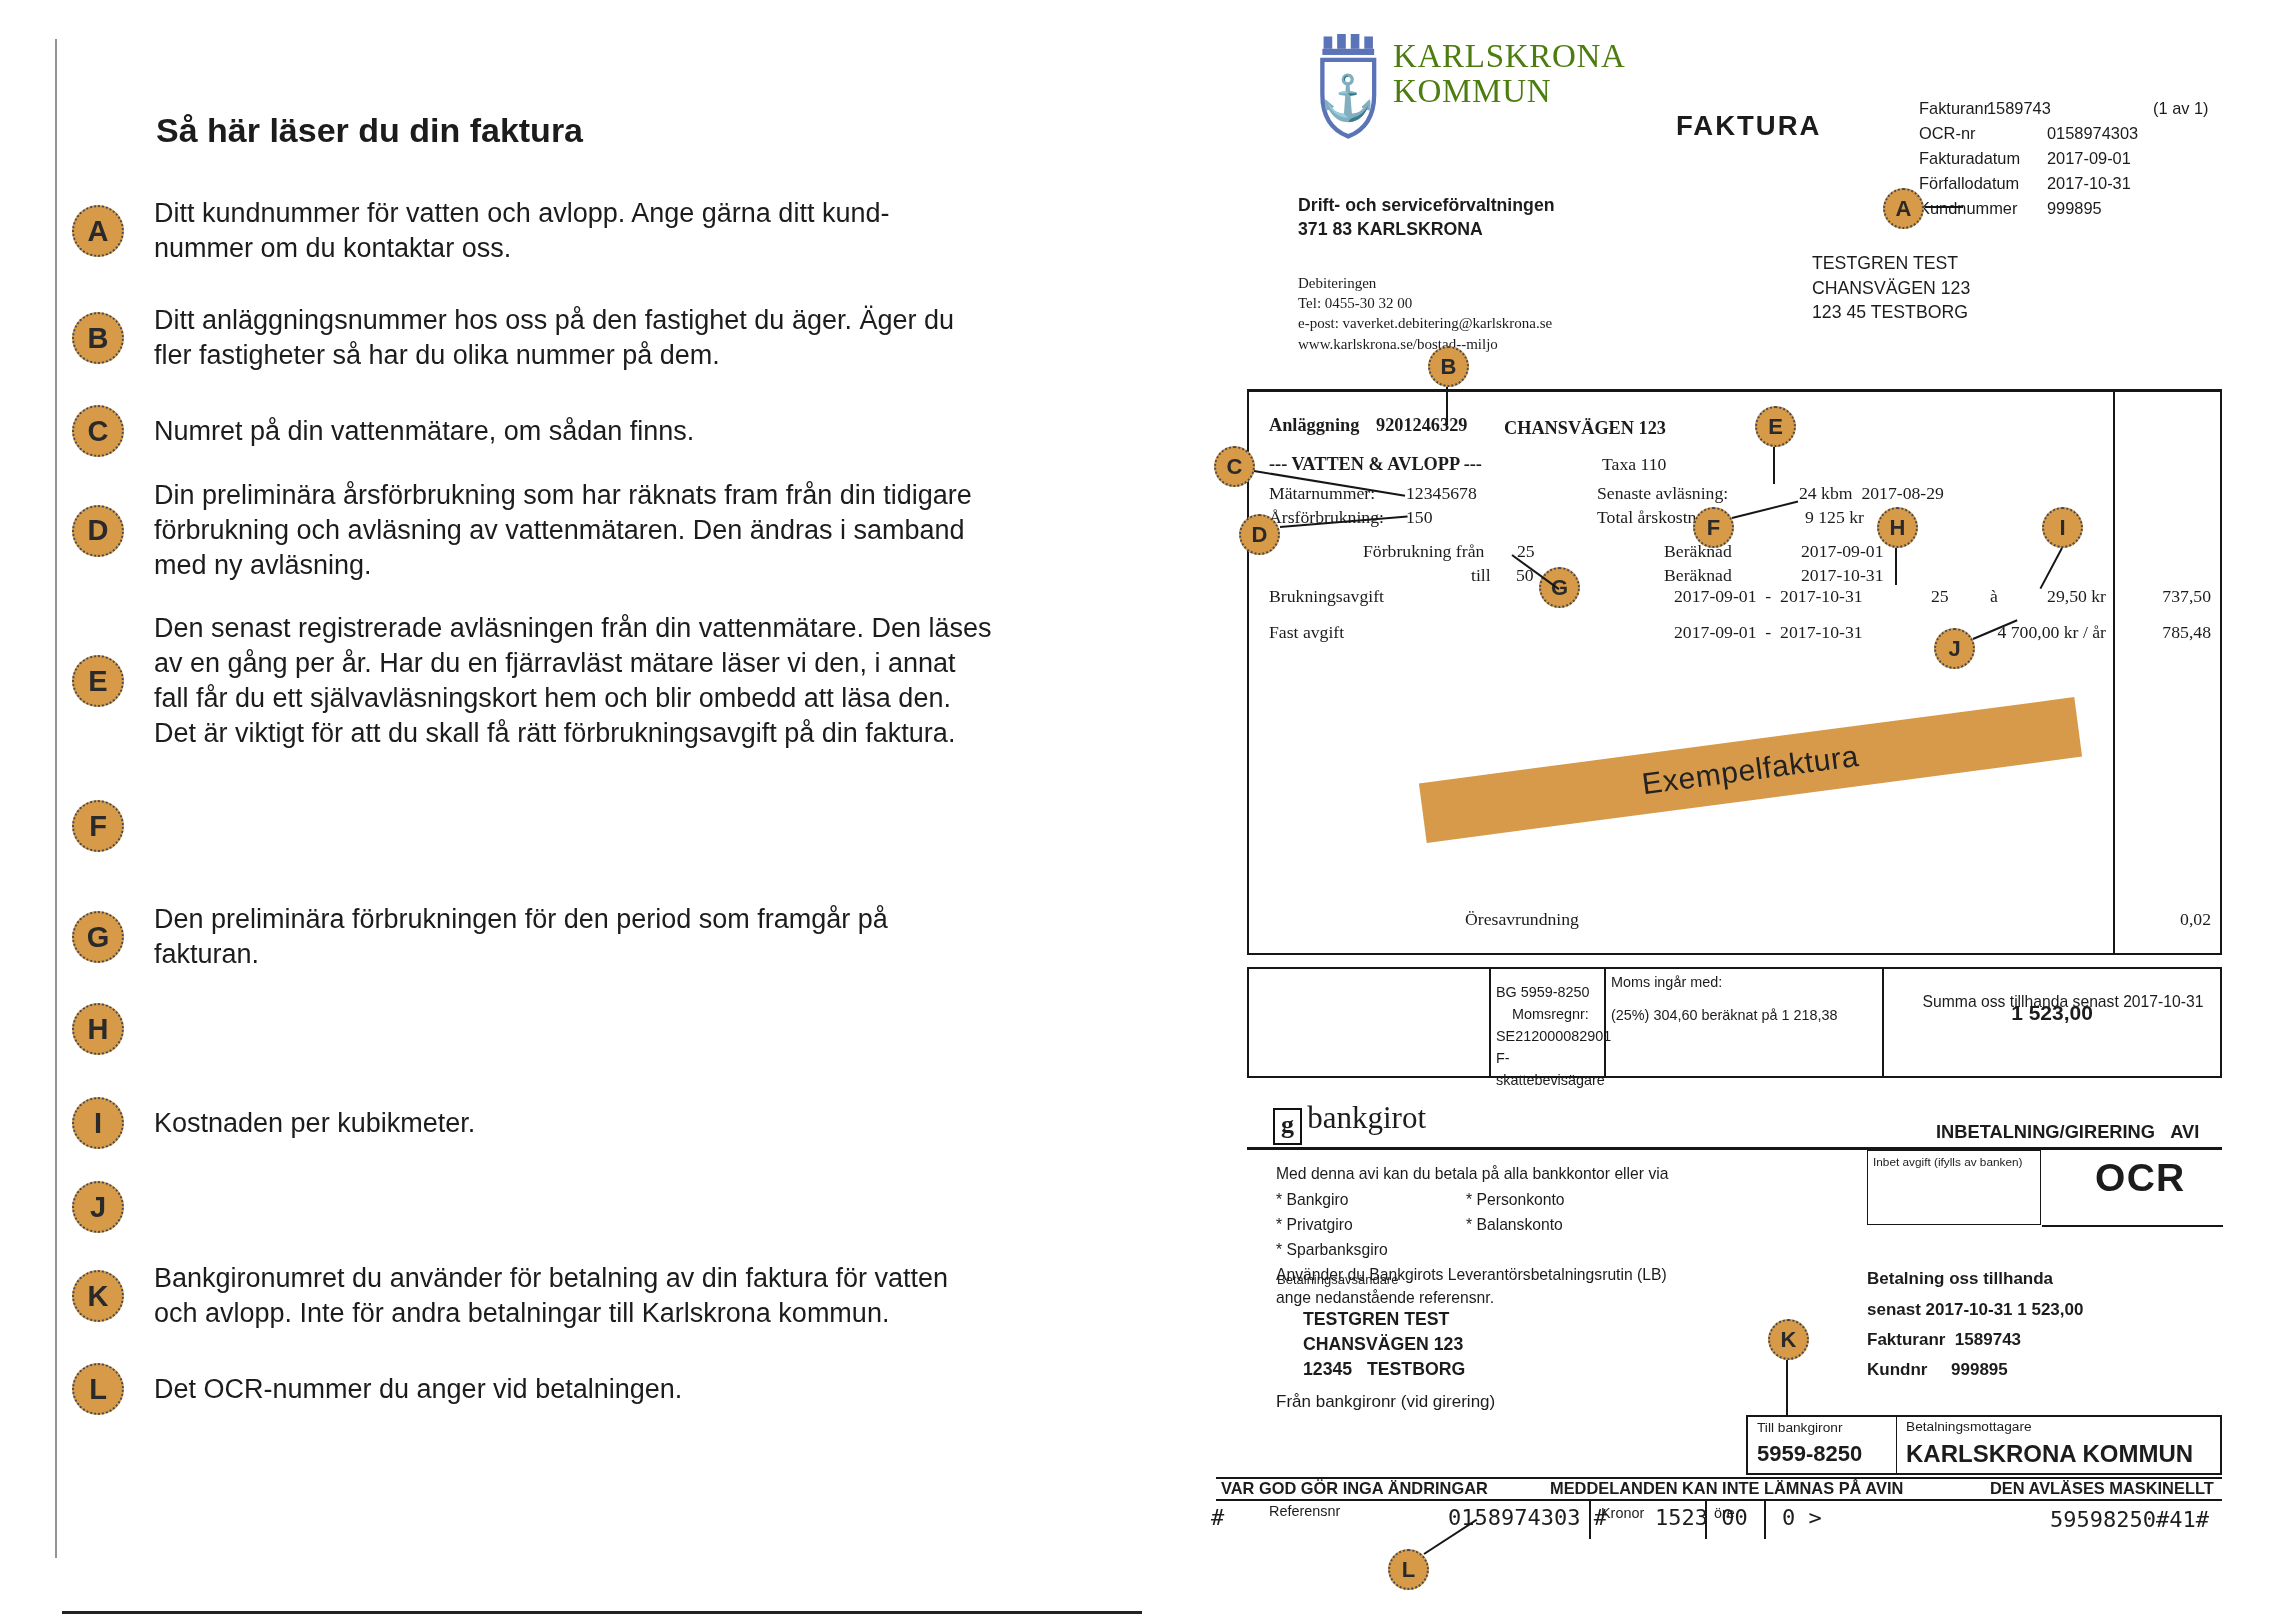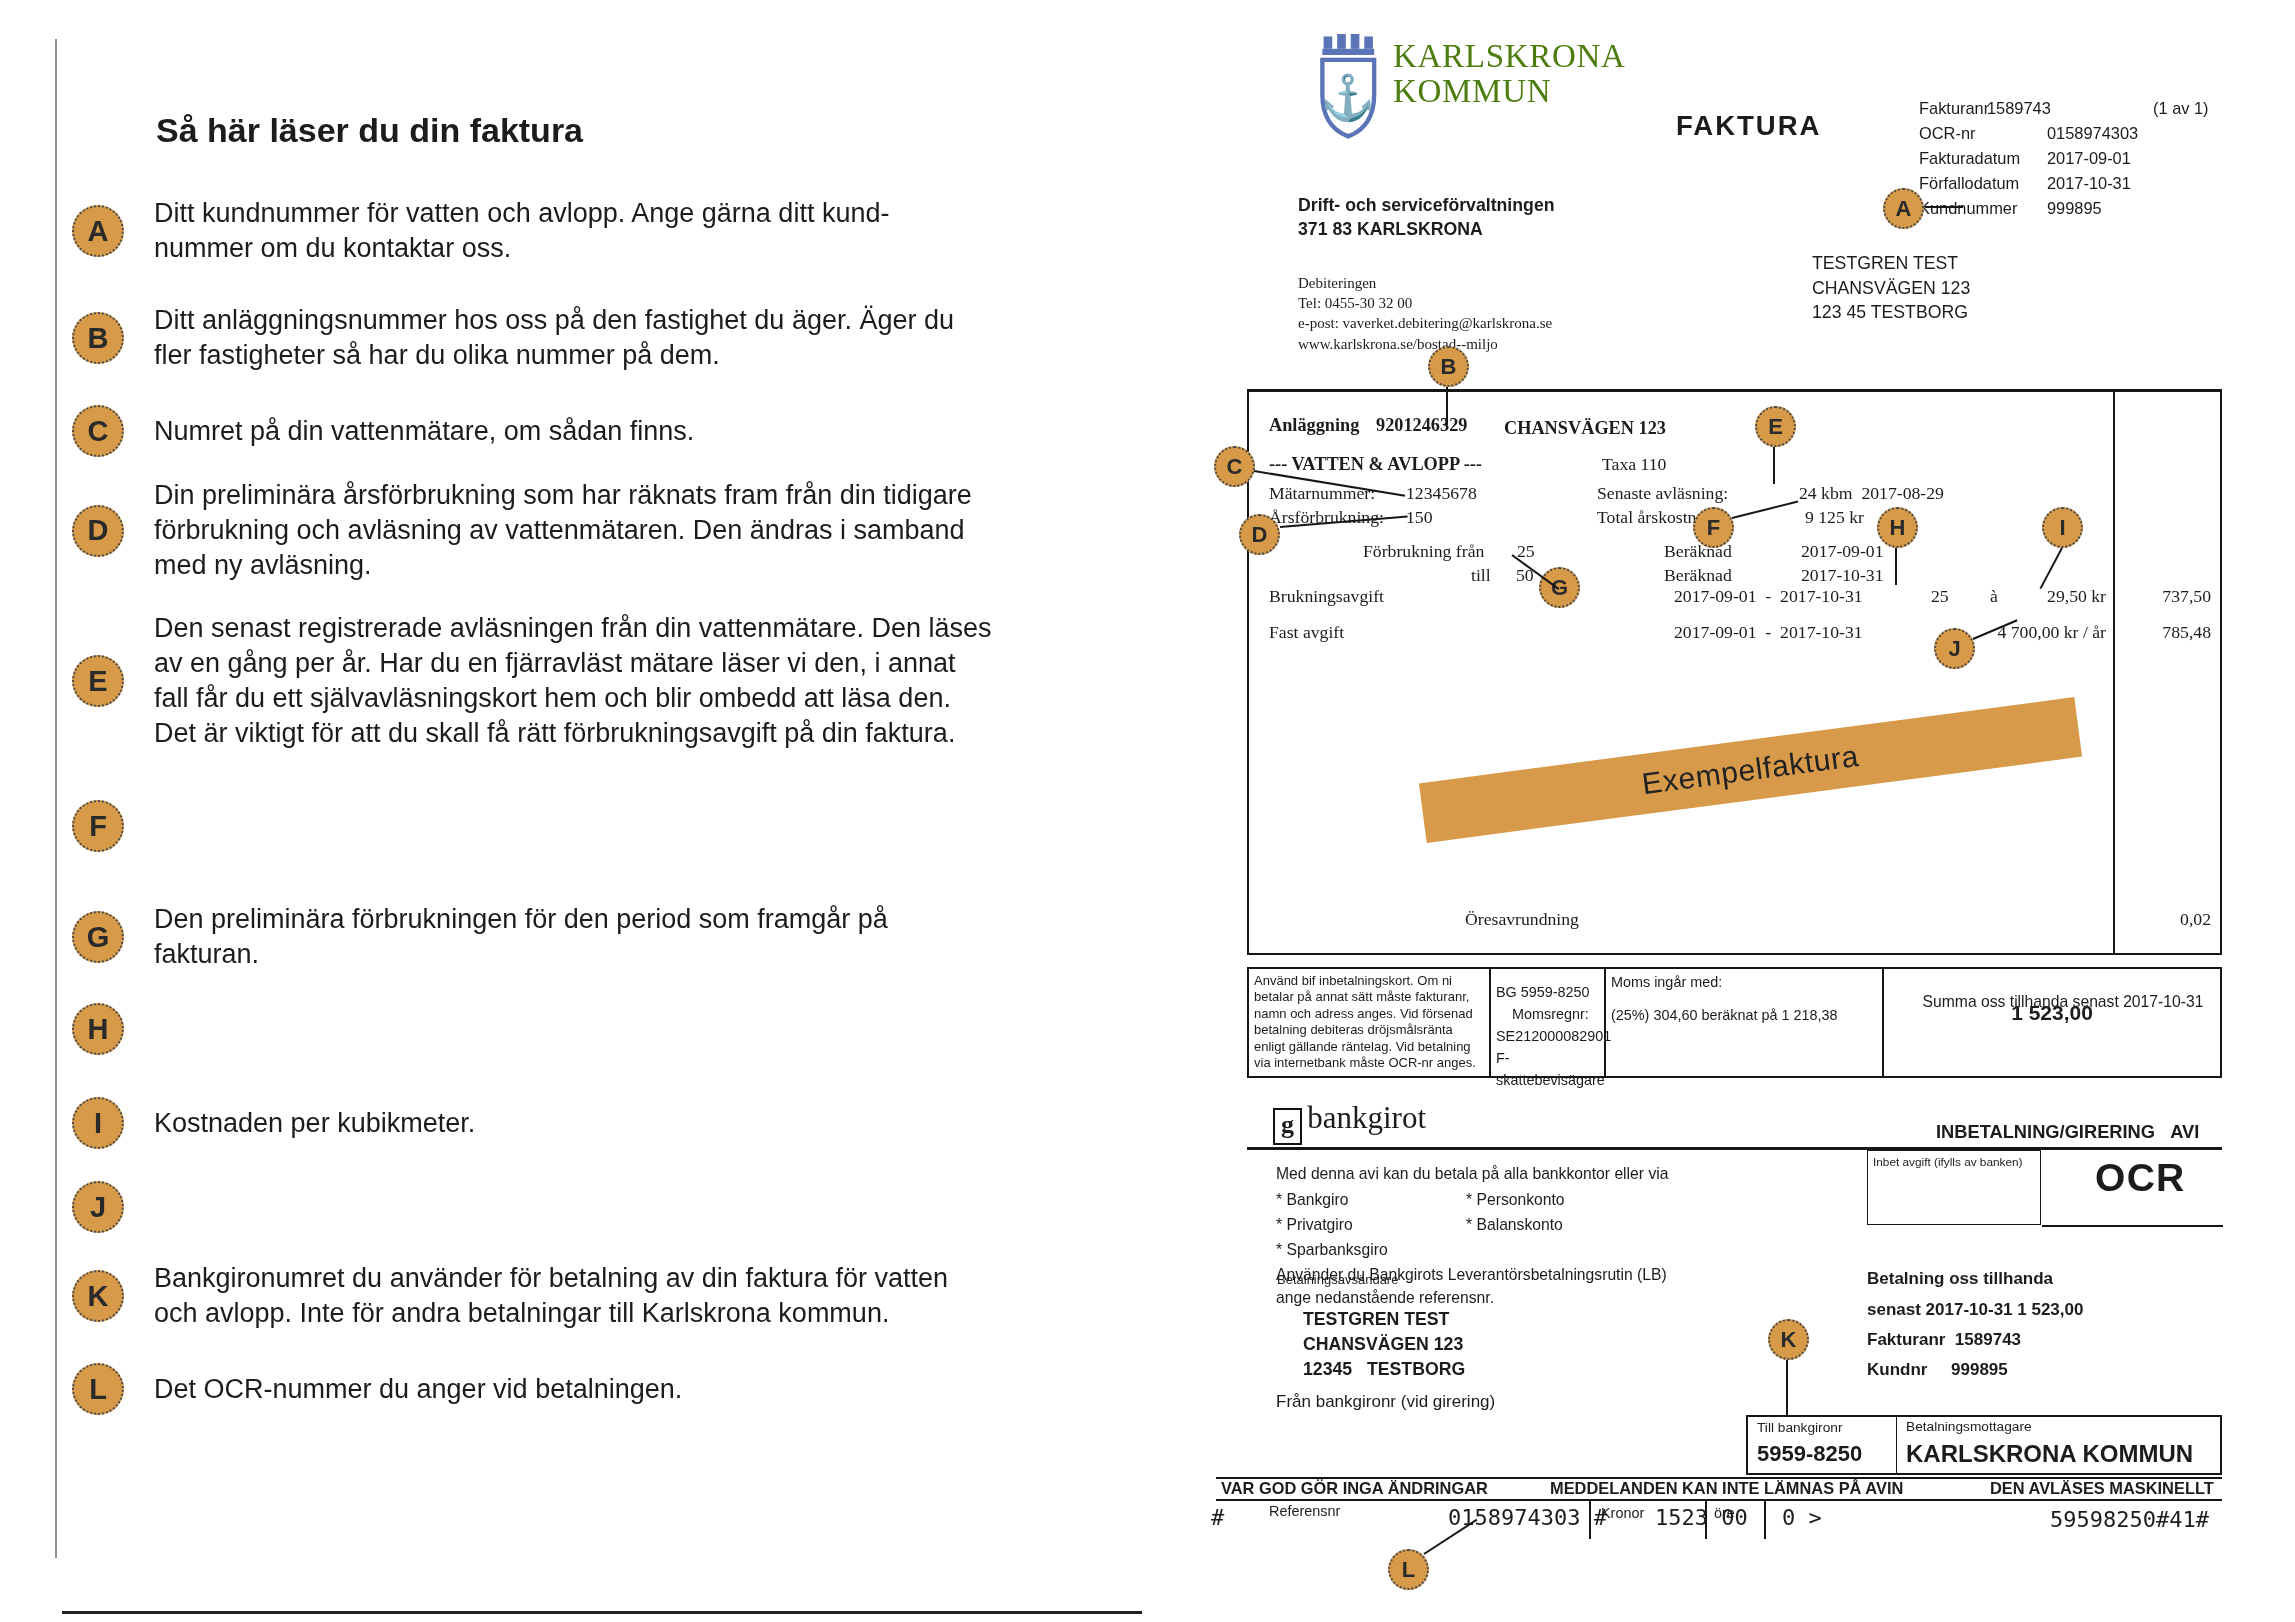--- a/index.html
+++ b/index.html
@@ -181,26 +181,20 @@
   <div class="banner">Exempelfaktura</div>
 
   <div class="abs serif" style="left:1465px;top:909px;font-size:17.7px;">Öresavrundning</div>
   <div class="abs serif" style="right:84px;top:909px;font-size:17.7px;">0,02</div>
 
   <div class="box" style="left:1247px;top:967px;width:975px;height:111px;"></div>
   <div class="vline" style="left:1489px;top:969px;height:107px;"></div>
   <div class="vline" style="left:1604px;top:969px;height:107px;"></div>
   <div class="vline" style="left:1882px;top:969px;height:107px;"></div>
 
-  <div class="abs sans pre" style="left:1254px;top:973px;width:229px;font-size:13px;line-height:16.4px;">Använd bif inbetalningskort. Om ni
-betalar på annat sätt måste fakturanr,
-namn och adress anges. Vid försenad
-betalning debiteras dröjsmålsränta
-enligt gällande räntelag. Vid betalning
-via internetbank måste OCR-nr anges.</div>
   <div class="abs sans pre" style="left:1496px;top:981px;width:105px;font-size:14.4px;line-height:22px;">BG 5959-8250
 &nbsp;&nbsp;&nbsp;&nbsp;Momsregnr:
 SE212000082901
 F-skattebevisägare</div>
   <div class="abs sans" style="left:1611px;top:974px;font-size:14.4px;">Moms ingår med:</div>
   <div class="abs sans" style="left:1611px;top:1007px;font-size:14.4px;">(25%) 304,60 beräknat på 1 218,38</div>
   <div class="abs sans" style="left:1885px;top:977px;width:356px;text-align:center;font-size:15.7px;margin-top:16px;">Summa oss tillhanda senast 2017-10-31</div>
   <div class="abs b sans" style="left:1885px;top:1001px;width:334px;text-align:center;font-size:21px;">1 523,00</div>
 
   <div class="abs serif" style="left:1273px;top:1100px;font-size:31px;">

